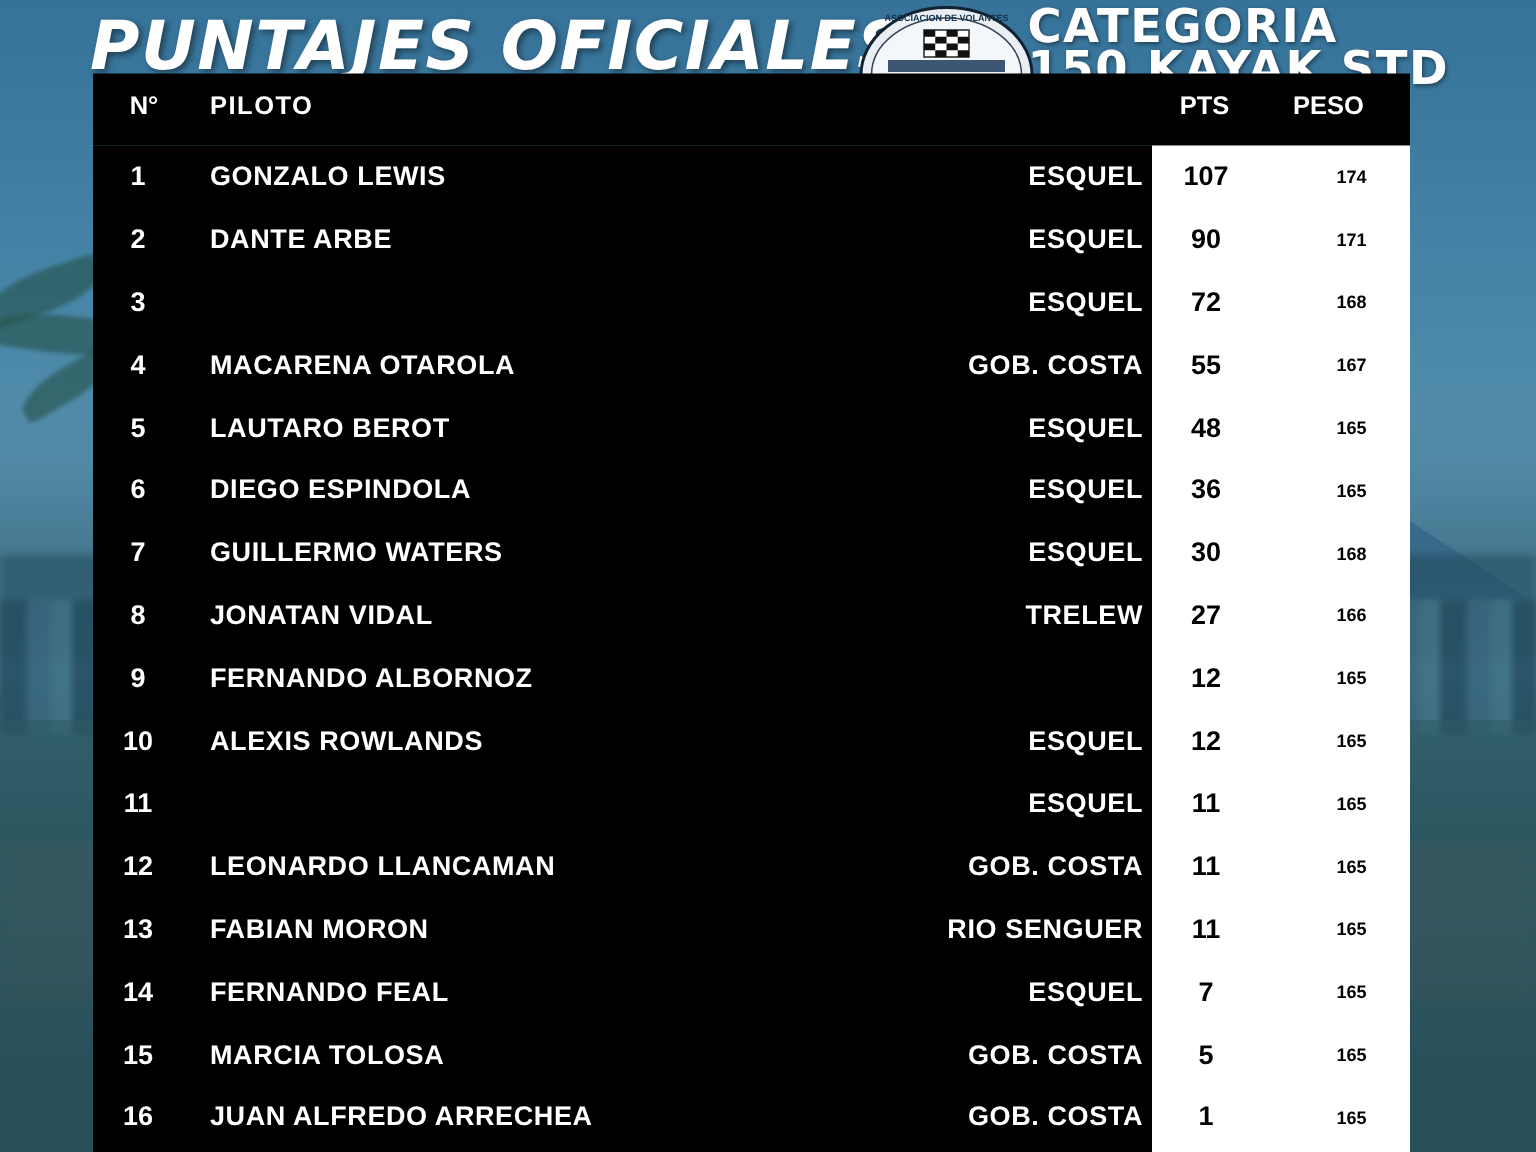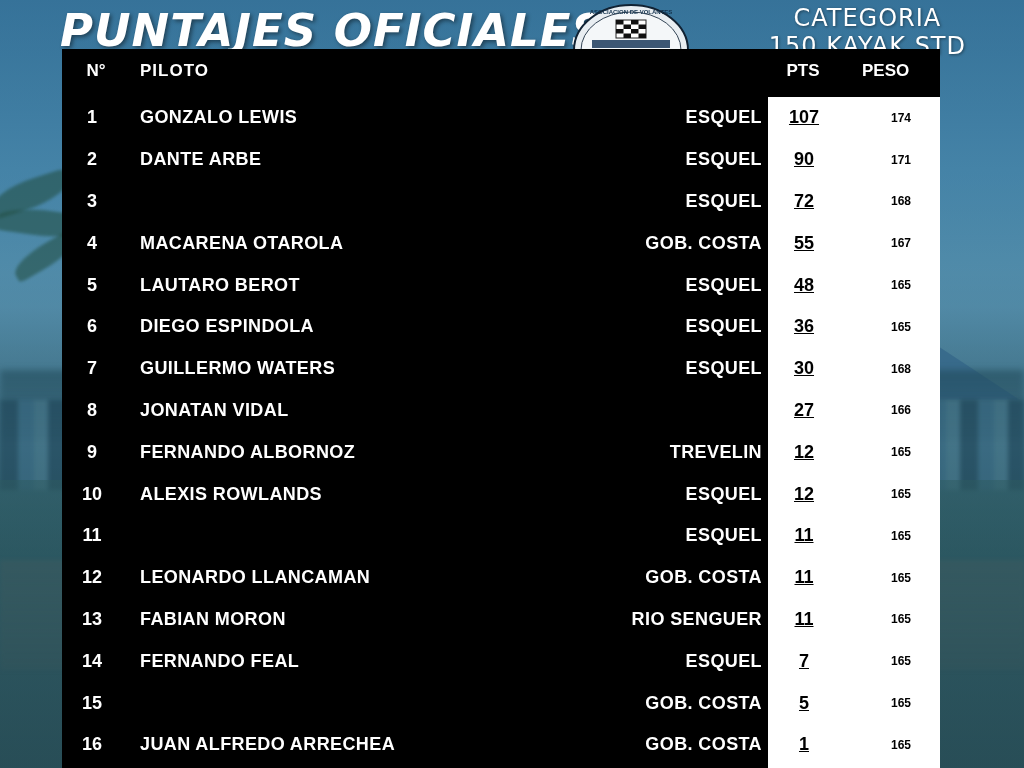--- a/index.html
+++ b/index.html
@@ -114,24 +114,23 @@
     font-weight: 800;
     font-style: italic;
     color: #ffffff;
     letter-spacing: 1px;
     text-shadow: 2px 2px 4px rgba(0,0,0,0.45);
     font-family: "DejaVu Sans", sans-serif;
   }
   .category {
     position: absolute;
     right: 58px; top: 4px;
-    text-align: center;
     color: #ffffff;
-    font-size: 24px;
-    font-weight: 400;
+    font-size: 31px;
+    font-weight: 700;
     line-height: 28px;
     letter-spacing: 1px;
     text-shadow: 1px 1px 3px rgba(0,0,0,0.45);
     font-family: "DejaVu Sans", sans-serif;
   }
 
   
   .logo {
     position: absolute;
     left: 572px; top: 0px;
@@ -187,21 +186,21 @@
   .r-city {
     position: absolute; left: 380px; width: 320px;
     text-align: right;
     color: #fff; font-size: 18px; font-weight: 700;
     letter-spacing: 0.4px;
     white-space: nowrap;
   }
   .r-pts {
     position: absolute; left: 706px; width: 72px;
     text-align: center;
-    color: #000; font-size: 18px; font-weight: 700; text-decoration: underline;
+    color: #000; font-size: 18px; font-weight: 700;
   }
   .r-peso {
     position: absolute; left: 800px; width: 78px;
     text-align: center;
     color: #000; font-size: 12px; font-weight: 700;
   }
 </style>
 </head>
 <body>
 
@@ -334,27 +333,27 @@
         <div class="row">
           <div class="r-num">7</div>
           <div class="r-name">GUILLERMO WATERS</div>
           <div class="r-city">ESQUEL</div>
           <div class="r-pts">30</div>
           <div class="r-peso">168</div>
         </div>
         <div class="row">
           <div class="r-num">8</div>
           <div class="r-name">JONATAN VIDAL</div>
+          <div class="r-city">TRELEW</div>
           <div class="r-pts">27</div>
           <div class="r-peso">166</div>
         </div>
         <div class="row">
           <div class="r-num">9</div>
           <div class="r-name">FERNANDO ALBORNOZ</div>
-          <div class="r-city">TREVELIN</div>
           <div class="r-pts">12</div>
           <div class="r-peso">165</div>
         </div>
         <div class="row">
           <div class="r-num">10</div>
           <div class="r-name">ALEXIS ROWLANDS</div>
           <div class="r-city">ESQUEL</div>
           <div class="r-pts">12</div>
           <div class="r-peso">165</div>
         </div>
@@ -380,20 +379,21 @@
         </div>
         <div class="row">
           <div class="r-num">14</div>
           <div class="r-name">FERNANDO FEAL</div>
           <div class="r-city">ESQUEL</div>
           <div class="r-pts">7</div>
           <div class="r-peso">165</div>
         </div>
         <div class="row">
           <div class="r-num">15</div>
+          <div class="r-name">MARCIA TOLOSA</div>
           <div class="r-city">GOB. COSTA</div>
           <div class="r-pts">5</div>
           <div class="r-peso">165</div>
         </div>
         <div class="row">
           <div class="r-num">16</div>
           <div class="r-name">JUAN ALFREDO ARRECHEA</div>
           <div class="r-city">GOB. COSTA</div>
           <div class="r-pts">1</div>
           <div class="r-peso">165</div>

